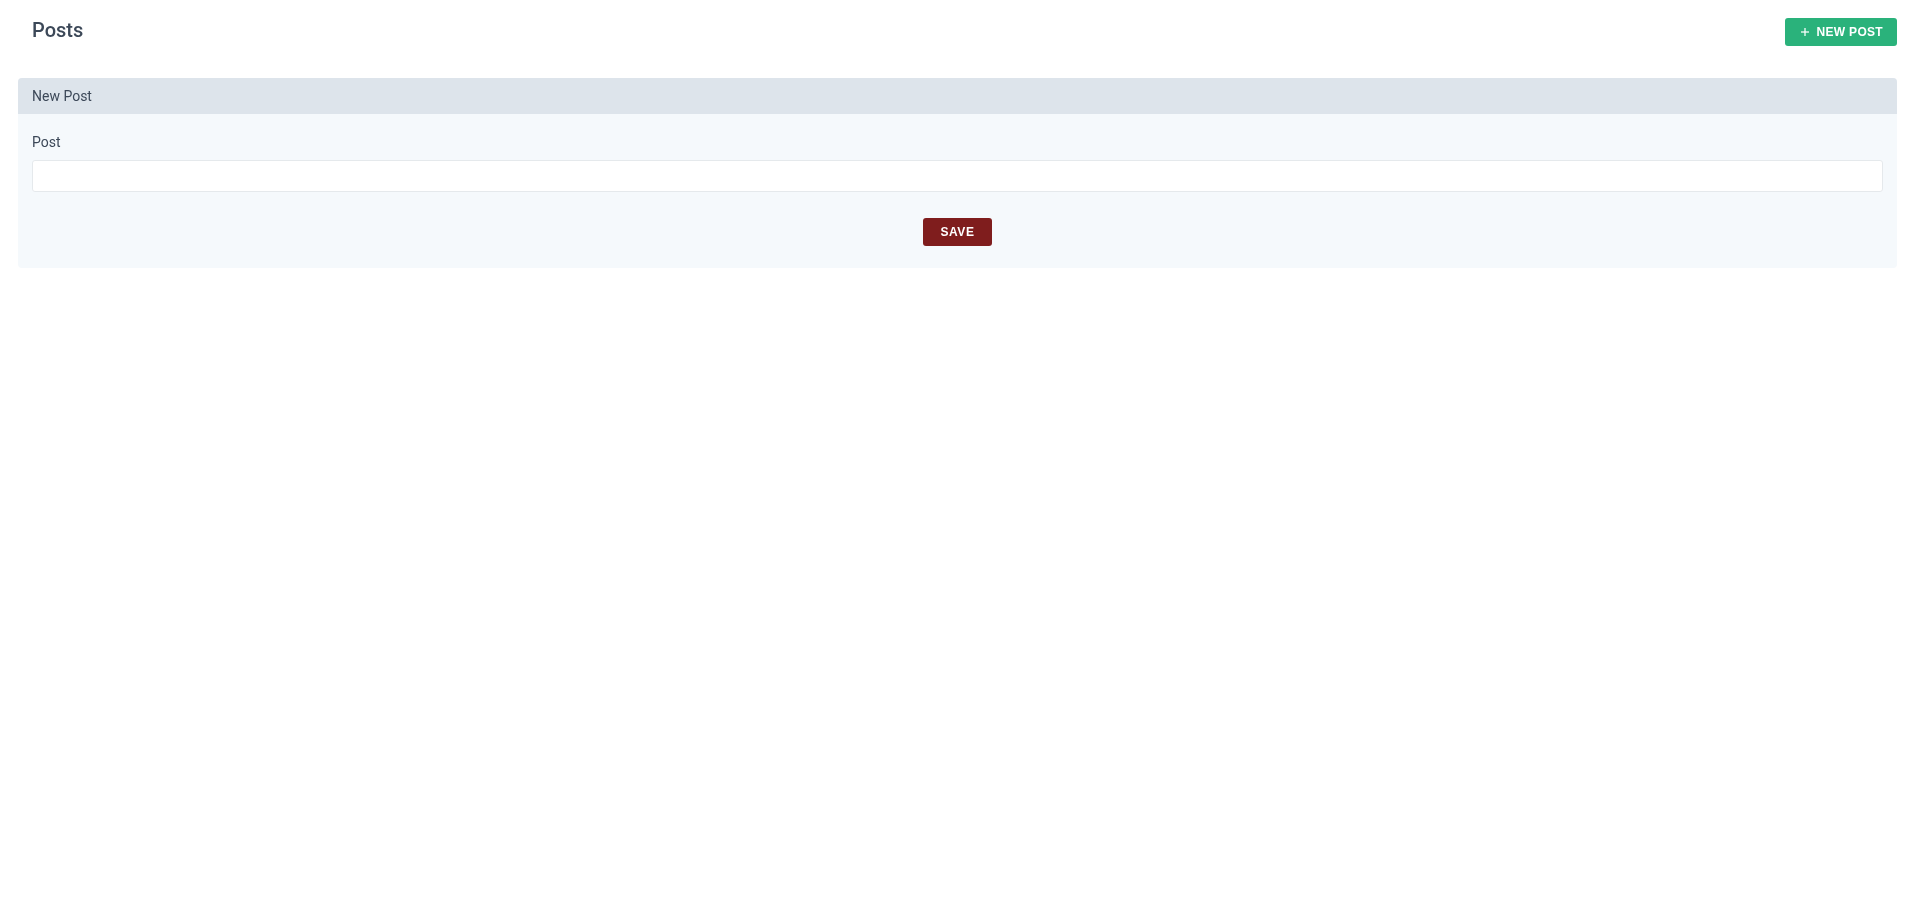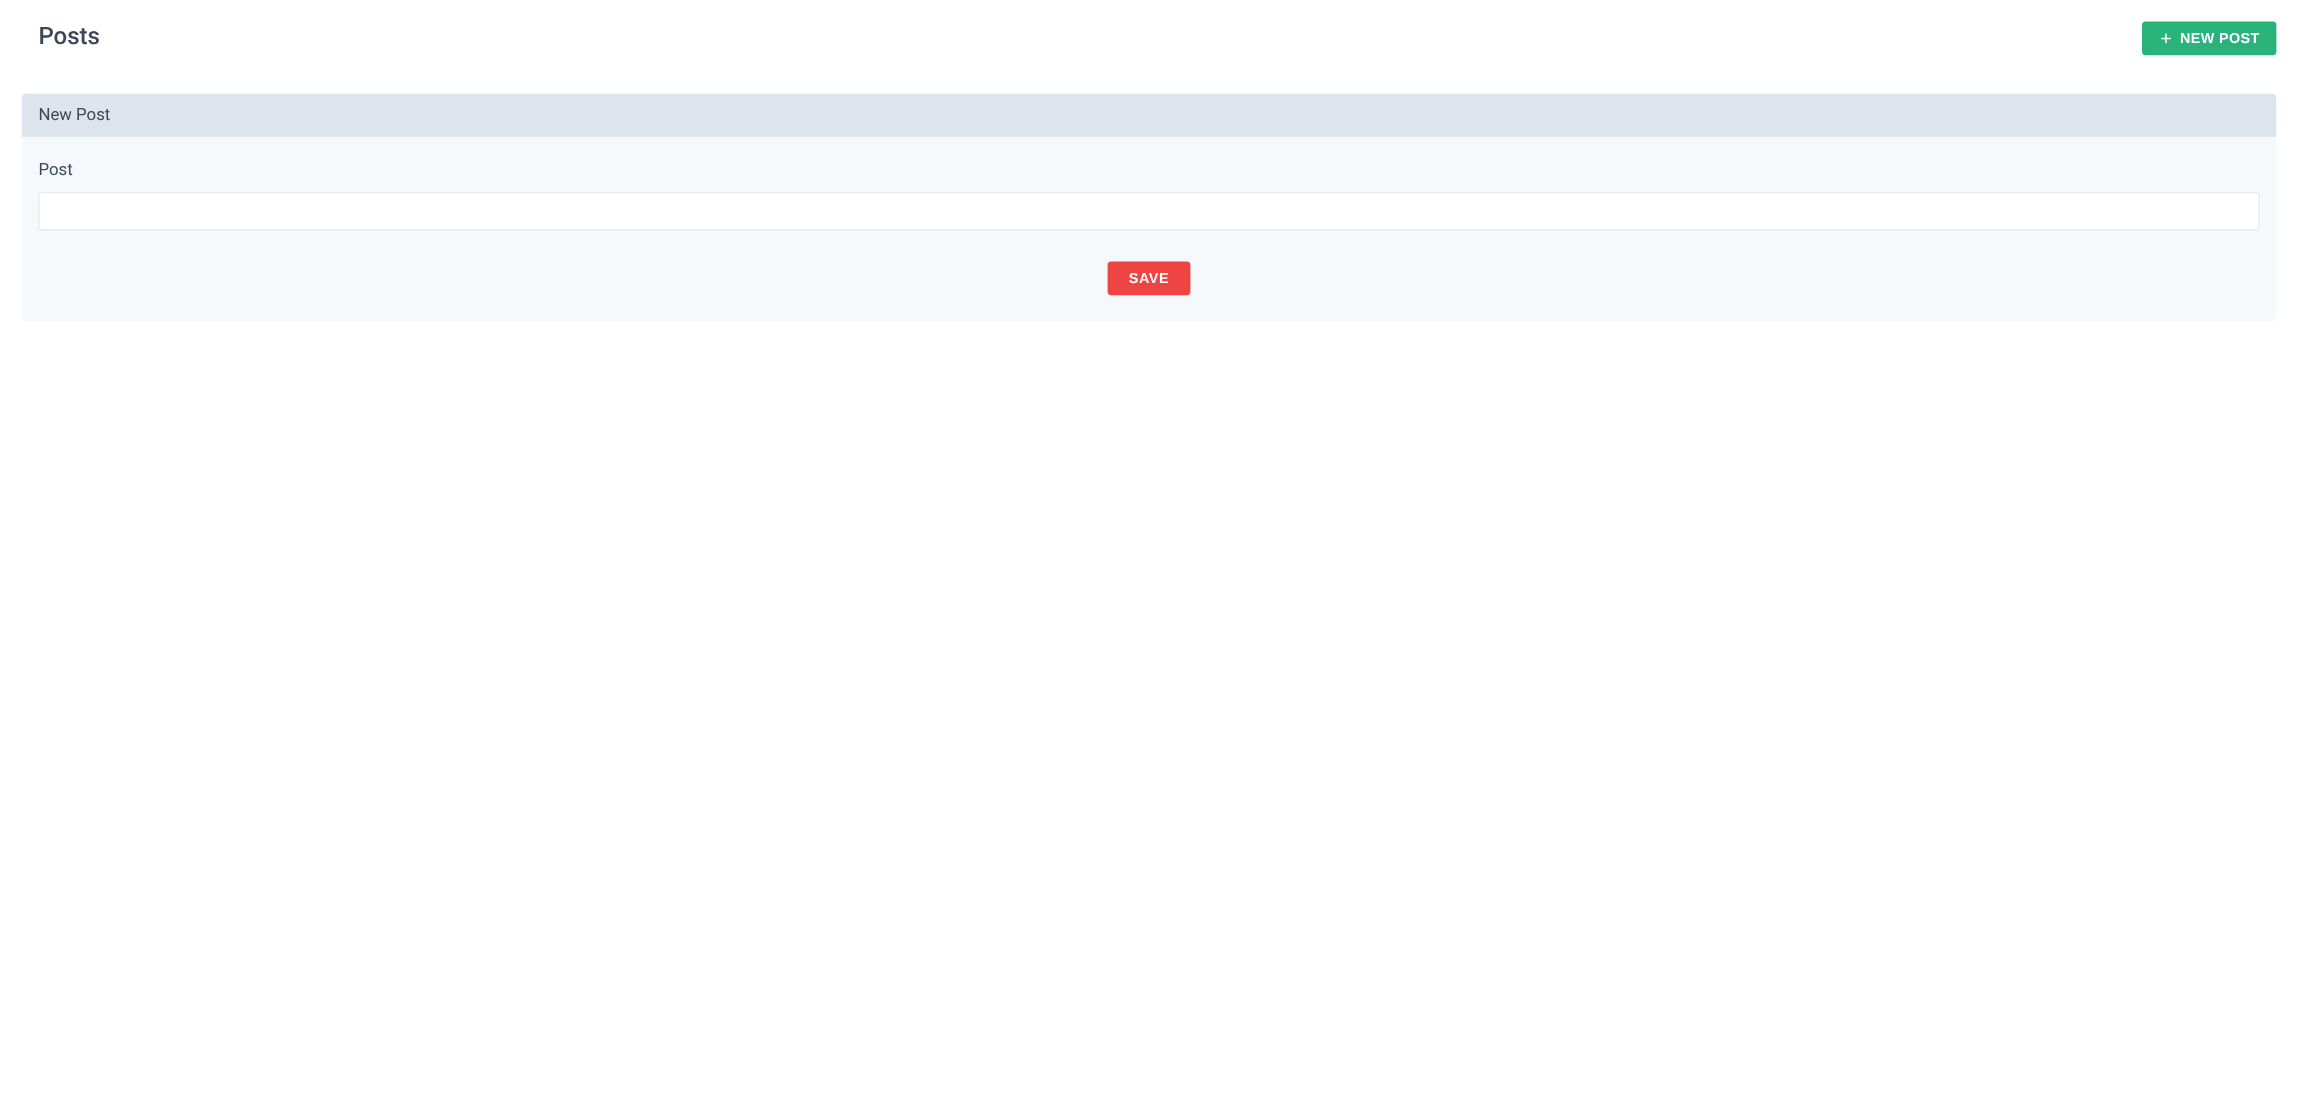--- a/index.html
+++ b/index.html
@@ -82,21 +82,21 @@
       padding: 6px 10px;
       font-size: 14px;
       color: #3c4858;
       outline: none;
     }
     .btn-row {
       text-align: center;
       margin-top: 26px;
     }
     .btn-save {
-      background: #ef4444;
+      background: #7f1d1d;
       color: #ffffff;
       border: none;
       border-radius: 3px;
       padding: 7px 18px;
       font-size: 12px;
       font-weight: 600;
       letter-spacing: 0.5px;
       cursor: pointer;
     }
   </style>

